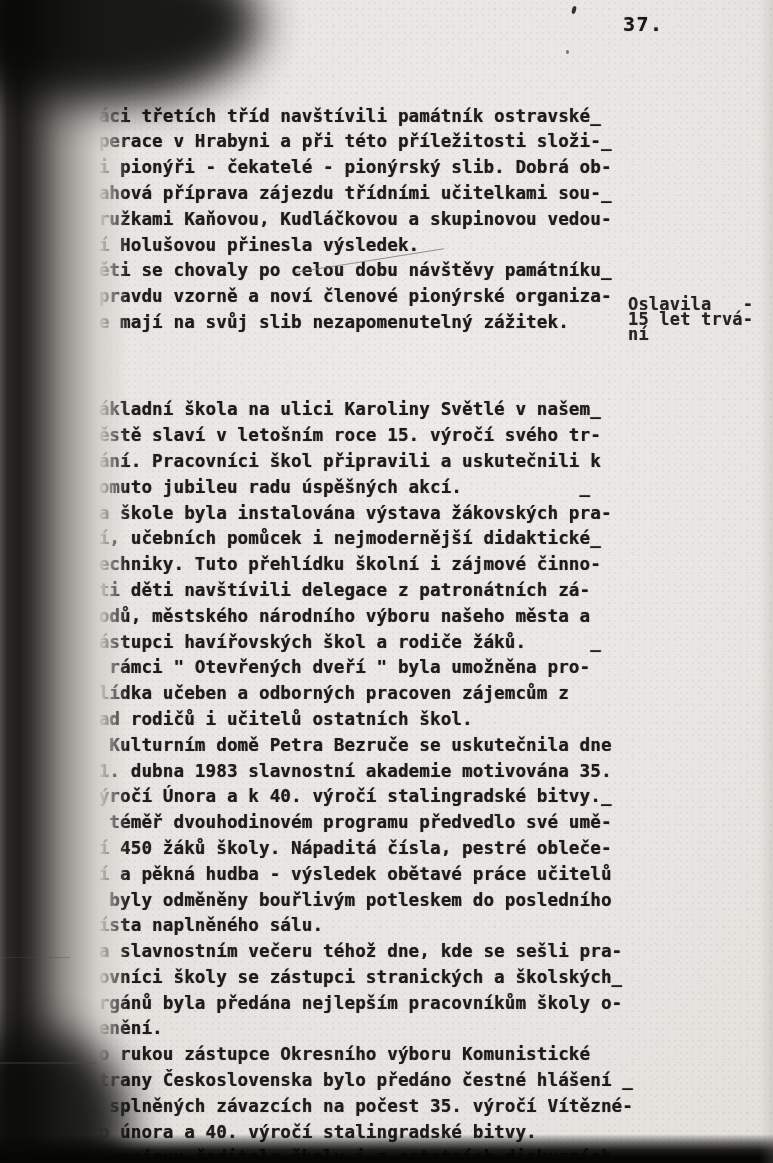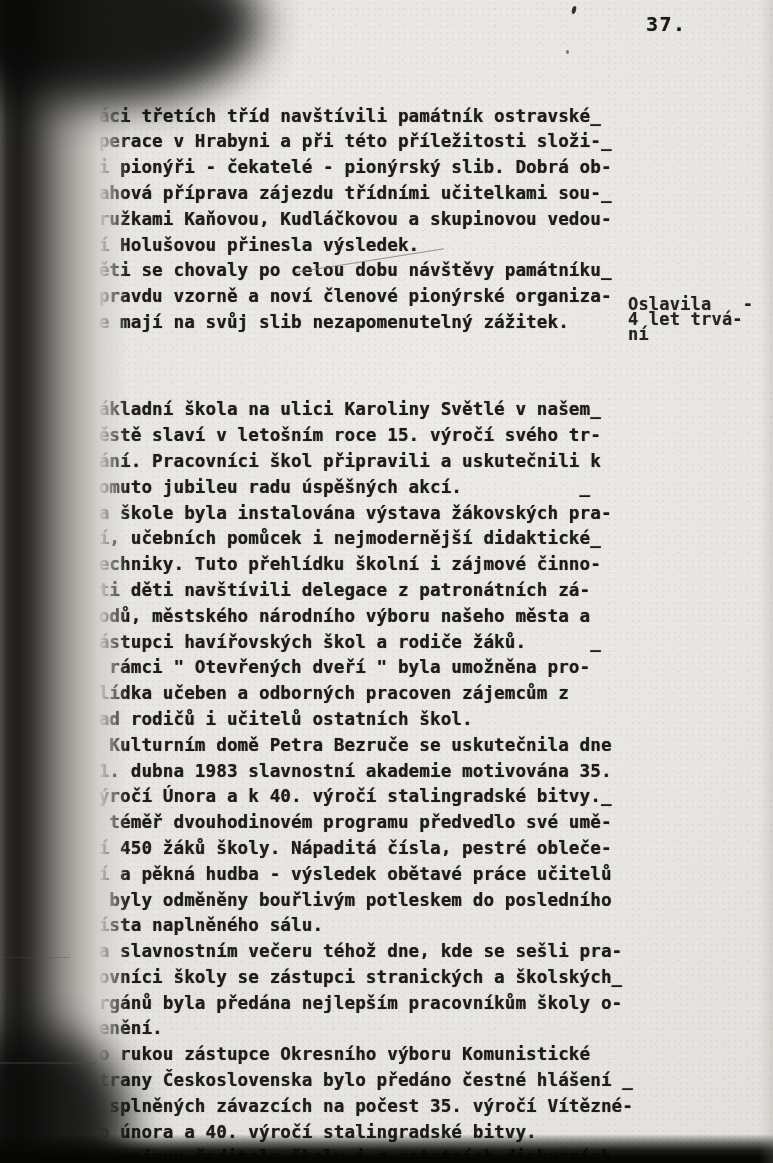--- a/index.html
+++ b/index.html
@@ -46,21 +46,21 @@
     line-height: 15px;
     font-weight: bold;
     letter-spacing: 0.2px;
     white-space: pre;
     color: #252422;
     text-shadow: 0 0 0.8px rgba(35,33,30,0.5);
   }
 
   .page-number {
     position: absolute;
-    left: 646px;
+    left: 623px;
     top: 12px;
     font-size: 20px;
     font-weight: bold;
     letter-spacing: 1.5px;
     color: #191817;
     text-shadow: 0 0 1px rgba(25,24,22,0.6);
   }
 
   
   .binding-shadow {
@@ -159,21 +159,21 @@
 
 <div class="scan">
 
   <div class="page-number">37.</div>
 
   <div class="text-main">
     <div class="para"><div class="line">Žáci třetích tříd navštívili památník ostravské_</div><div class="line">operace v Hrabyni a při této příležitosti složi-_</div><div class="line">li pionýři - čekatelé - pionýrský slib. Dobrá ob-</div><div class="line">sahová příprava zájezdu třídními učitelkami sou-_</div><div class="line">družkami Kaňovou, Kudláčkovou a skupinovou vedou-</div><div class="line">cí Holušovou přinesla výsledek.</div><div class="line">Děti se chovaly po celou dobu návštěvy památníku_</div><div class="line">opravdu vzorně a noví členové pionýrské organiza-</div><div class="line">ce mají na svůj slib nezapomenutelný zážitek.</div></div>
     <div class="para"><div class="line">Základní škola na ulici Karoliny Světlé v našem_</div><div class="line">městě slaví v letošním roce 15. výročí svého tr-</div><div class="line">vání. Pracovníci škol připravili a uskutečnili k</div><div class="line">tomuto jubileu radu úspěšných akcí.           _</div><div class="line">Na škole byla instalována výstava žákovských pra-</div><div class="line">cí, učebních pomůcek i nejmodernější didaktické_</div><div class="line">techniky. Tuto přehlídku školní i zájmové činno-</div><div class="line">sti děti navštívili delegace z patronátních zá-</div><div class="line">vodů, městského národního výboru našeho města a</div><div class="line">zástupci havířovských škol a rodiče žáků.      _</div><div class="line">V rámci " Otevřených dveří " byla umožněna pro-</div><div class="line">hlídka učeben a odborných pracoven zájemcům z</div><div class="line">řad rodičů i učitelů ostatních škol.</div><div class="line">V Kulturním domě Petra Bezruče se uskutečnila dne</div><div class="line">11. dubna 1983 slavnostní akademie motivována 35.</div><div class="line">výročí Února a k 40. výročí stalingradské bitvy._</div><div class="line">V téměř dvouhodinovém programu předvedlo své umě-</div><div class="line">ní 450 žáků školy. Nápaditá čísla, pestré obleče-</div><div class="line">ní a pěkná hudba - výsledek obětavé práce učitelů</div><div class="line">- byly odměněny bouřlivým potleskem do posledního</div><div class="line">místa naplněného sálu.</div><div class="line">Na slavnostním večeru téhož dne, kde se sešli pra-</div><div class="line">covníci školy se zástupci stranických a školských_</div><div class="line">orgánů byla předána nejlepším pracovníkům školy o-</div><div class="line">cenění.</div><div class="line">Do rukou zástupce Okresního výboru Komunistické</div><div class="line">strany Československa bylo předáno čestné hlášení _</div><div class="line">o splněných závazcích na počest 35. výročí Vítězné-</div><div class="line">ho února a 40. výročí stalingradské bitvy.</div><div class="line">Z projevu ředitele školy i z ostatních diskuzních _</div></div>
   </div>
 
-  <div class="margin-note"><div class="line">Oslavila   -</div><div class="line">4 let trvá-</div><div class="line">ní</div></div>
+  <div class="margin-note"><div class="line">Oslavila   -</div><div class="line">15 let trvá-</div><div class="line">ní</div></div>
 
   <div class="curl-highlight"></div>
   <div class="binding-shadow"></div>
   <div class="corner-blob-tl"></div>
   <div class="corner-blob-bl"></div>
   <div class="bottom-band"></div>
   <div class="scratch-mark"></div>
   <div class="ink-speck-1"></div>
   <div class="ink-speck-2"></div>
   <div class="artifact-line-1"></div>

